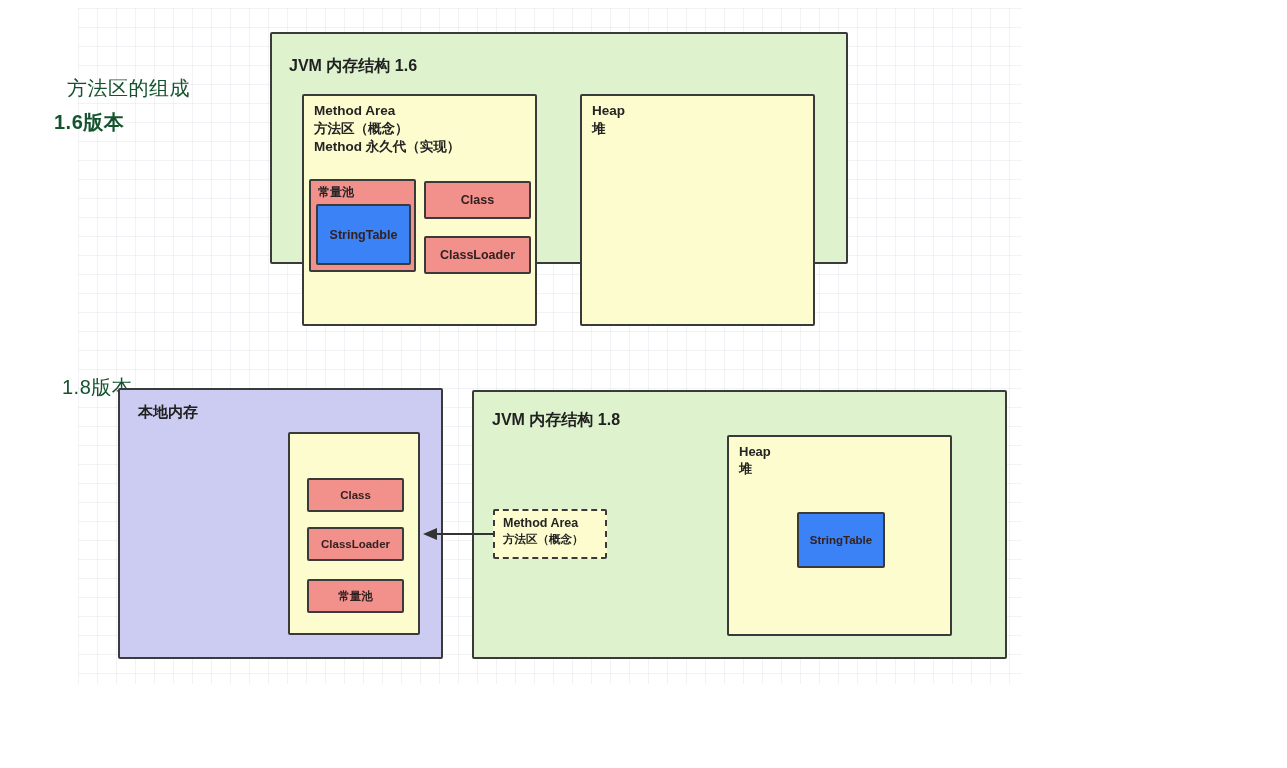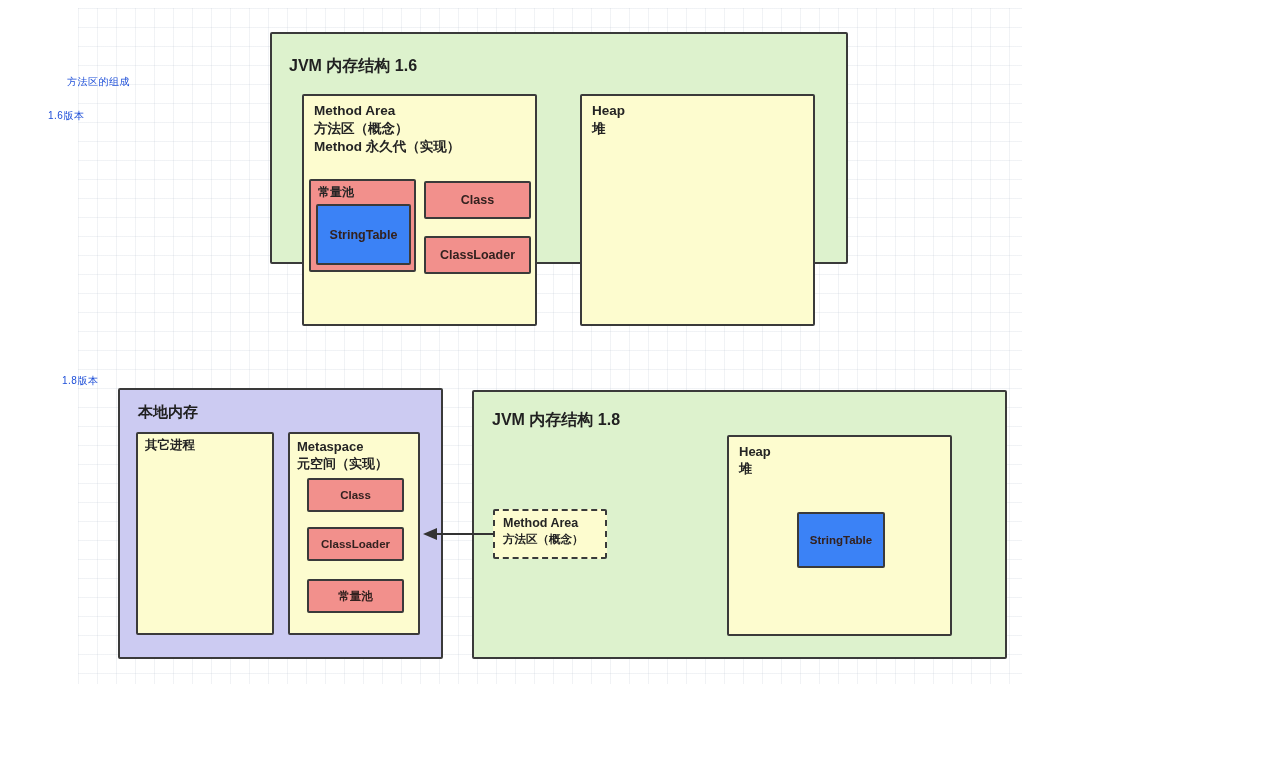--- a/index.html
+++ b/index.html
@@ -9,21 +9,21 @@
     -webkit-font-smoothing:antialiased;overflow:hidden;
   }
   .canvas-grid{
     position:absolute;left:78px;top:8px;width:944px;height:676px;
     background-image:
       linear-gradient(to right, rgba(190,198,210,0.22) 1px, transparent 1px),
       linear-gradient(to bottom, rgba(190,198,210,0.22) 1px, transparent 1px);
     background-size:19px 19px;
   }
   .ann{
-    position:absolute;color:#1d4ed8;font-size:10px;font-weight:400;
+    position:absolute;color:#14532d;font-size:20px;font-weight:400;
     white-space:nowrap;letter-spacing:0.5px;
   }
   .box{position:absolute;box-sizing:border-box;border:2px solid #3a3a3a;border-radius:2px;}
   .green{background:#ddf2cd;}
   .yellow{background:#fdfccf;}
   .purple{background:#cccbf2;}
   .pink{background:#f2908c;}
   .red{background:#3b82f6;}
   .dashed{border:2px dashed #3a3a3a;background:#fdfccf;}
   .dg-title{
@@ -42,21 +42,21 @@
     font-weight:bold;color:#33211f;font-size:12.5px;white-space:nowrap;
   }
   .arrow-svg{position:absolute;left:421px;top:524px;width:76px;height:20px;}
 </style>
 </head>
 <body>
 
 <div class="canvas-grid"></div>
 
 <div class="ann" style="left:67px;top:75px;">方法区的组成</div>
-<div class="ann" style="left:48px;top:109px;">1.6版本</div>
+<div class="ann" style="left:54px;top:109px;font-weight:bold;">1.6版本</div>
 <div class="ann" style="left:62px;top:354px;margin-top:20px;">1.8版本</div>
 
 <div class="box green" style="left:270px;top:32px;width:578px;height:232px;">
   <div class="dg-title" style="left:17px;top:22px;">JVM 内存结构 1.6</div>
 
   <div class="box yellow" style="left:30px;top:60px;width:235px;height:232px;">
     <div class="box-label">
       <div>Method Area</div>
       <div>方法区（概念）</div>
       <div>Method 永久代（实现）</div>
@@ -82,29 +82,22 @@
     <div class="box-label">
       <div>Heap</div>
       <div>堆</div>
     </div>
   </div>
 </div>
 
 <div class="box purple" style="left:118px;top:388px;width:325px;height:271px;">
   <div class="dg-title" style="left:18px;top:13px;font-size:15px;">本地内存</div>
 
-  <div class="box yellow" style="left:16px;top:42px;width:138px;height:203px;">
-    <div class="small-label" style="font-size:12.5px;">其它进程</div>
-  </div>
 
   <div class="box yellow" style="left:168px;top:42px;width:132px;height:203px;">
-    <div class="small-label" style="font-size:13px;line-height:17px;">
-      <div>Metaspace</div>
-      <div>元空间（实现）</div>
-    </div>
     <div class="box pink" style="left:17px;top:44px;width:97px;height:34px;">
       <div class="center-label" style="font-size:11.5px;">Class</div>
     </div>
     <div class="box pink" style="left:17px;top:93px;width:97px;height:34px;">
       <div class="center-label" style="font-size:11.5px;">ClassLoader</div>
     </div>
     <div class="box pink" style="left:17px;top:145px;width:97px;height:34px;">
       <div class="center-label" style="font-size:11.5px;">常量池</div>
     </div>
   </div>

